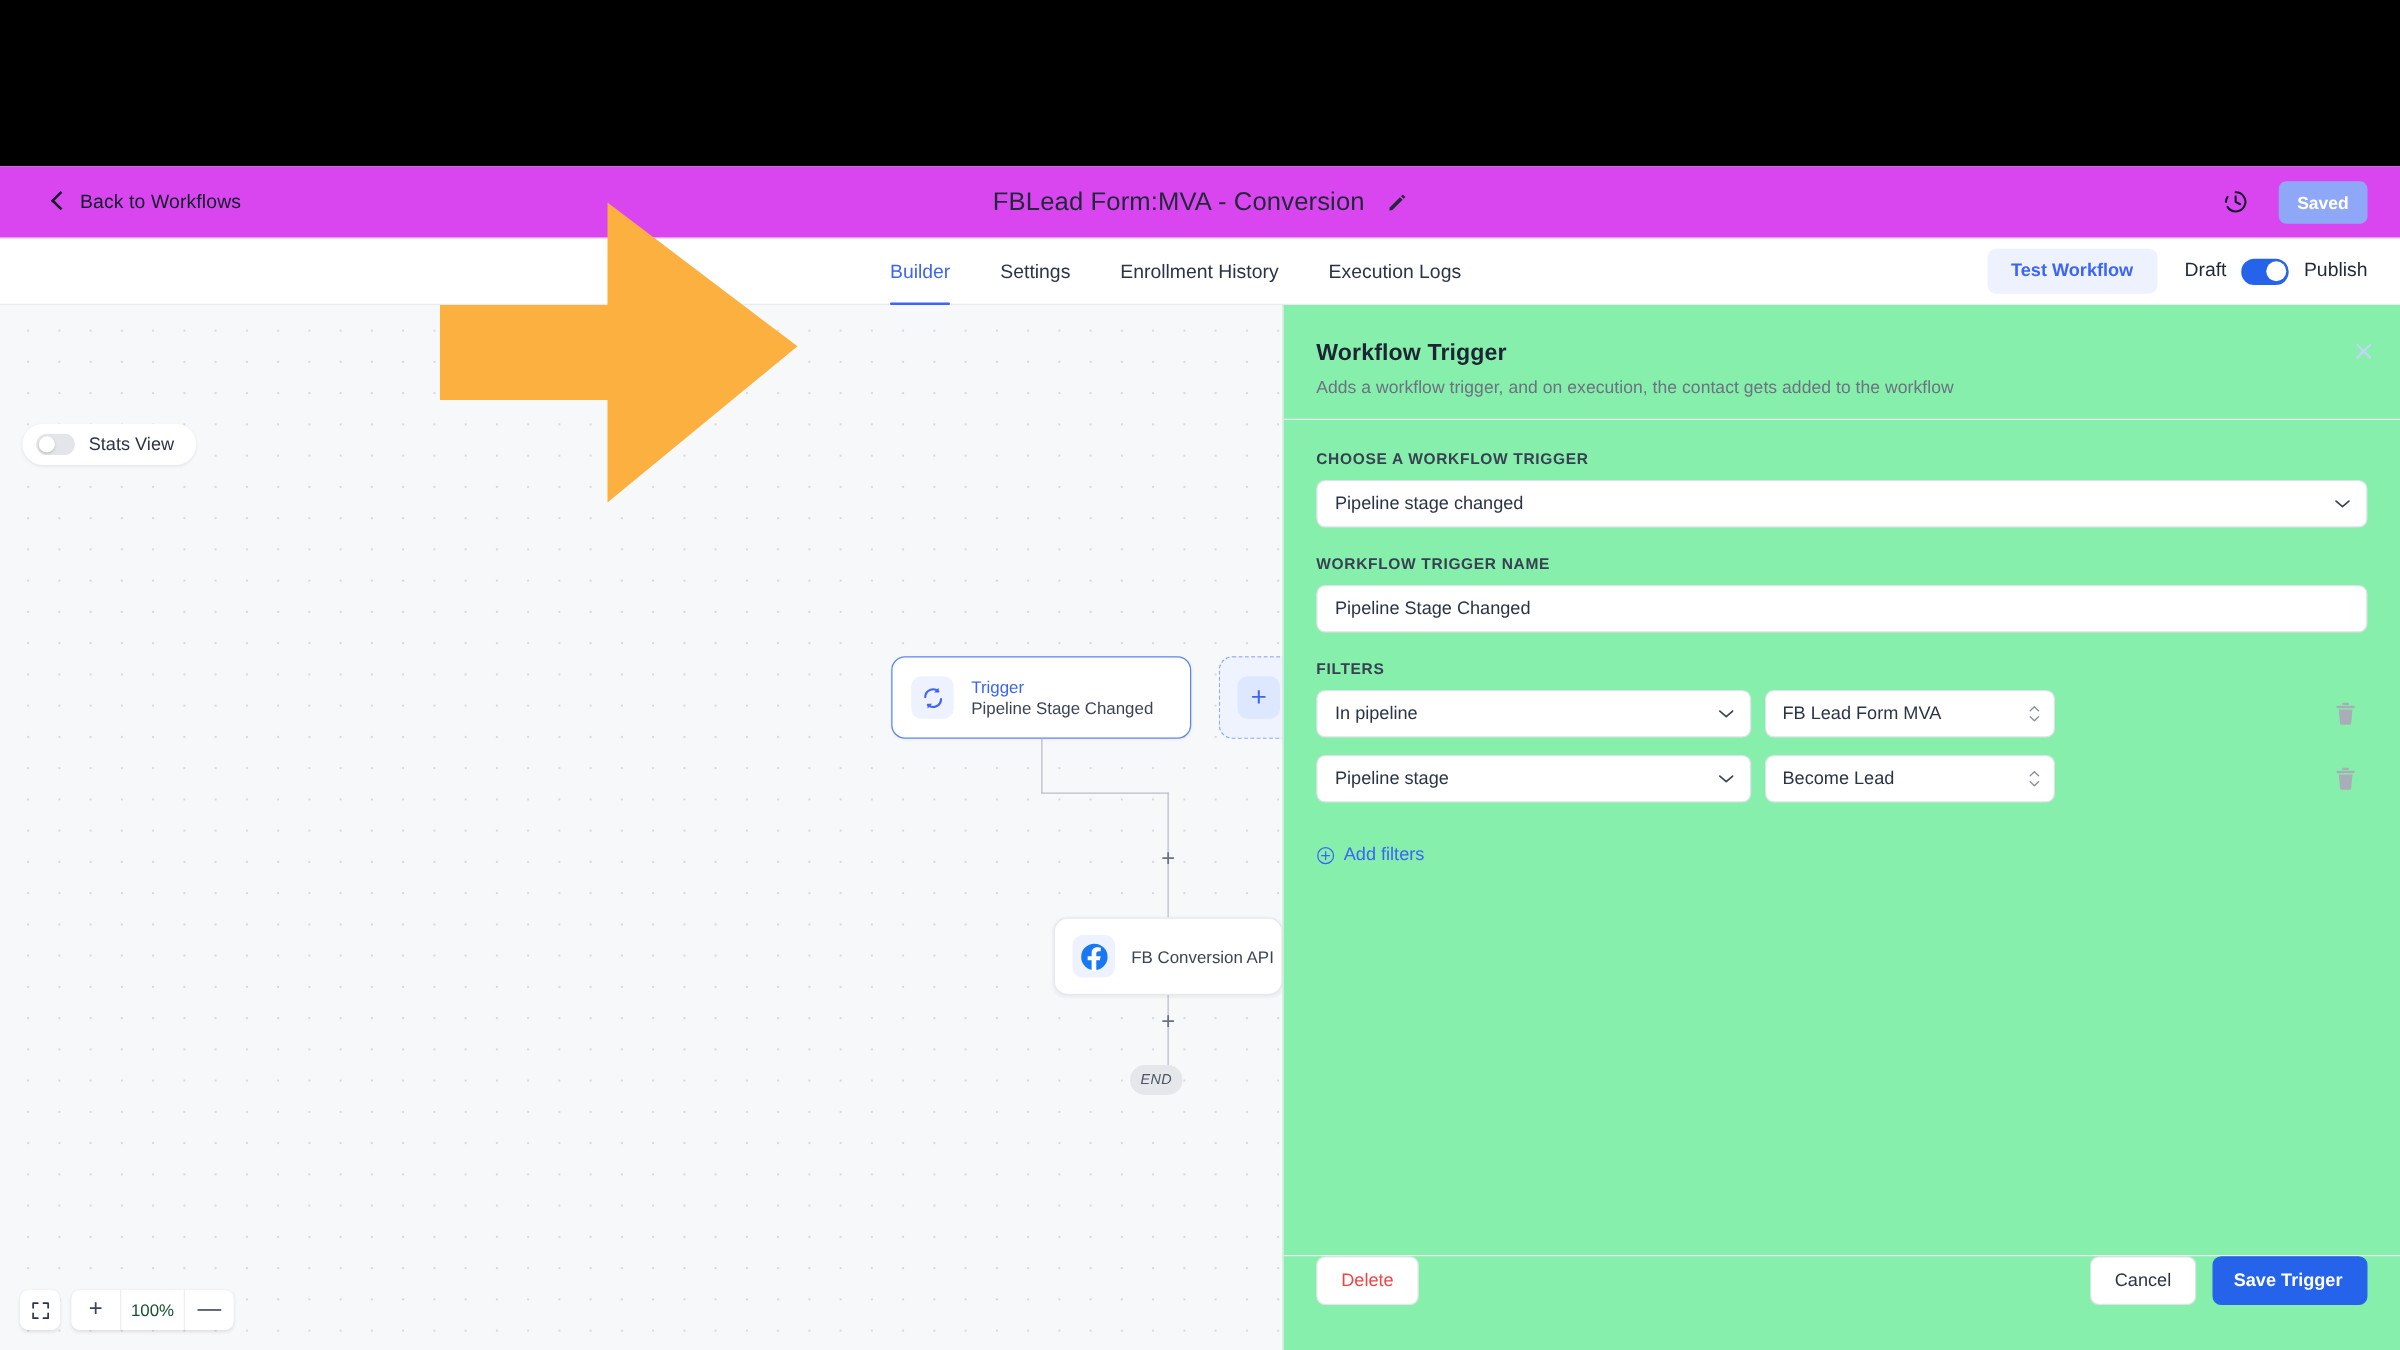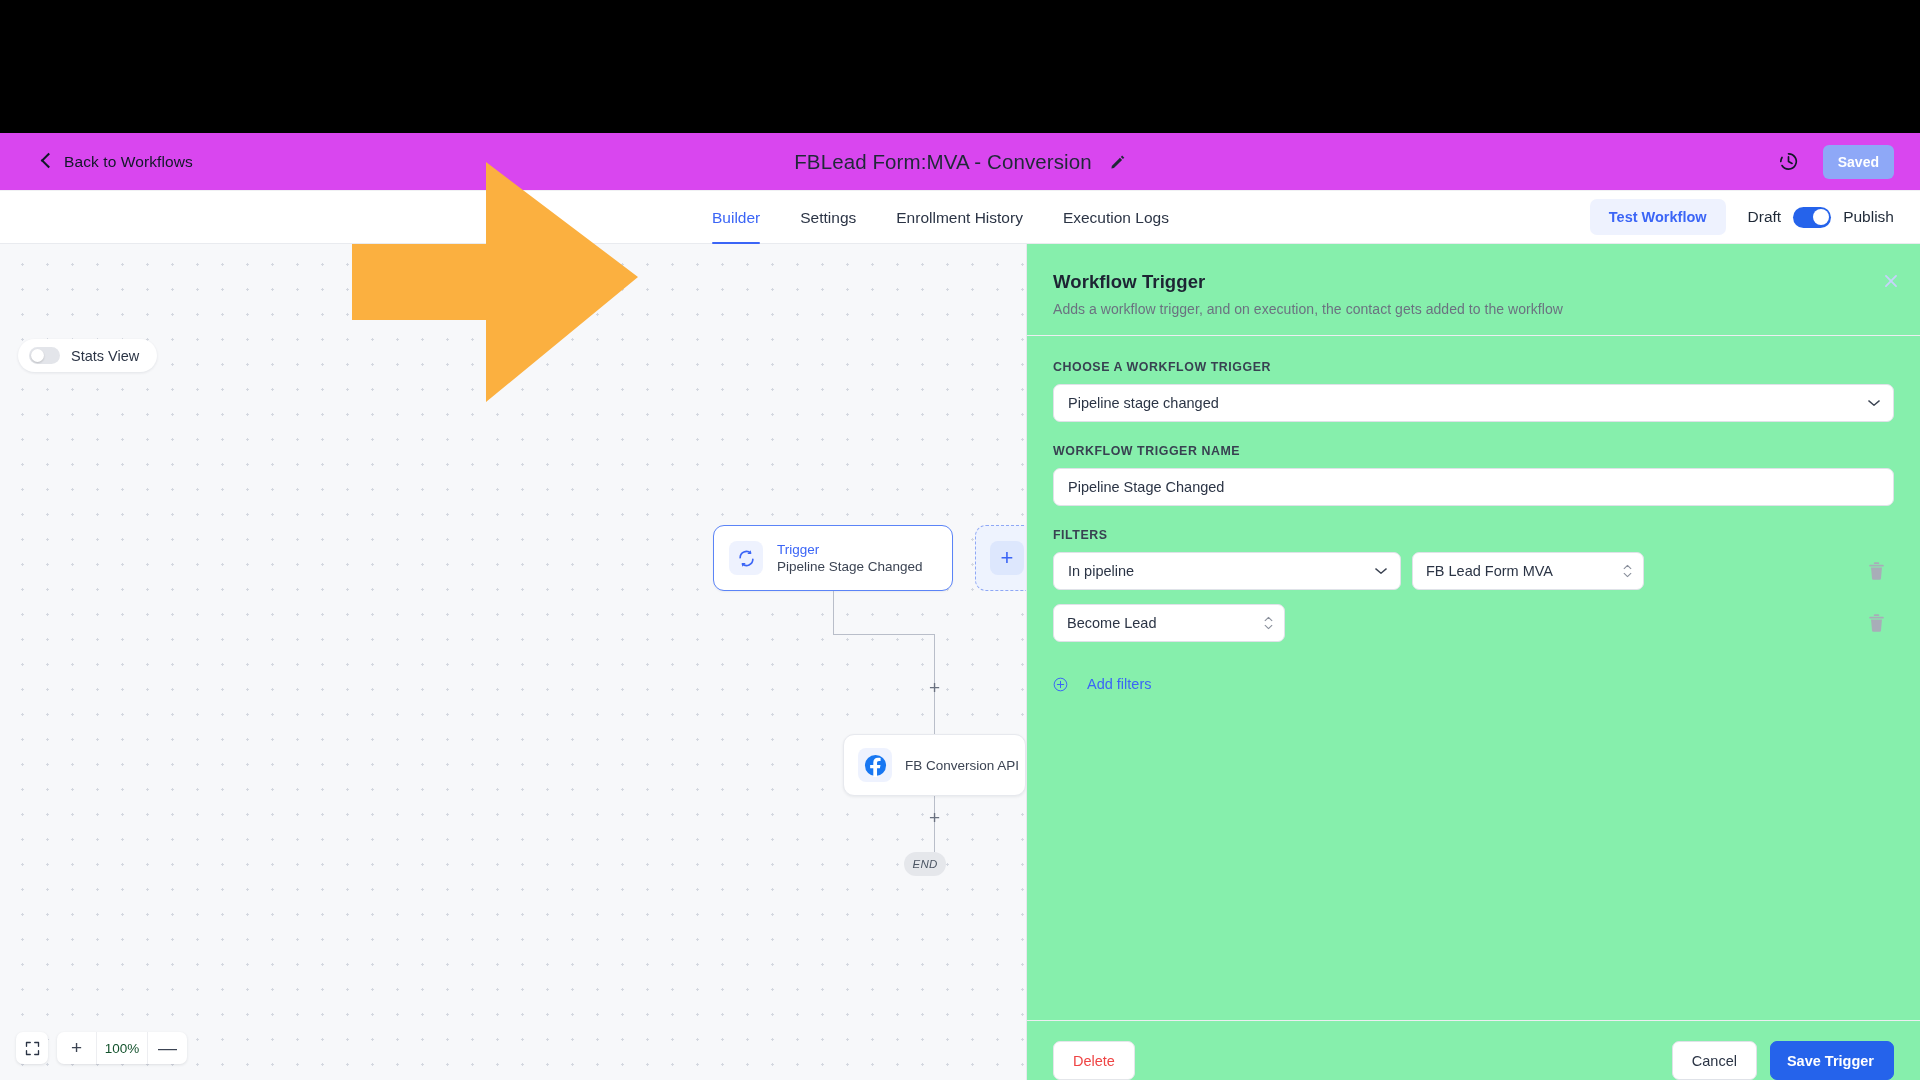--- a/index.html
+++ b/index.html
@@ -250,27 +250,27 @@
     background:#fff; display:flex; align-items:center; padding:0 30px 0 13px;
     font-size:14.5px; color:#2b3445; cursor:pointer;
   }
   .stepper {
     position:absolute; right:11px; top:50%; transform:translateY(-50%);
     display:flex; flex-direction:column; gap:3px; align-items:center;
   }
   .f-trash { margin-left:auto; margin-right:8px; width:19px; height:20px; cursor:pointer; }
 
   .add-filters {
-    display:inline-flex; align-items:center; gap:19px; margin-top:20px; cursor:pointer;
+    display:inline-flex; align-items:center; gap:7px; margin-top:20px; cursor:pointer;
   }
   .add-filters-label { font-size:14.5px; color:#3b65f6; }
 
   .panel-foot {
-    height:60px; border-top:1px solid #eceef1;
-    display:flex; align-items:flex-end; padding:0 26px; gap:13px;
+    height:76px; border-top:1px solid #eceef1;
+    display:flex; align-items:flex-start; padding:0 26px; gap:13px;
   }
   .btn {
     border-radius:7px; font-size:14.5px; font-family:"Liberation Sans", sans-serif;
     cursor:pointer; padding:0 19px; height:39px; display:flex; align-items:center;
   }
   .btn-delete { background:#fff; border:1px solid #e4e6ea; color:#ef4444; font-weight:400; }
   .btn-cancel { background:#fff; border:1px solid #dfe2e8; color:#2b3445; margin-left:auto; }
   .btn-save { background:#2563eb; border:1px solid #2563eb; color:#fff; font-weight:600;padding-left:16px; }
 
   
@@ -458,20 +458,26 @@
                 </span>
               </div>
               <svg class="f-trash" viewBox="0 0 20 22">
                 <rect x="2" y="4" width="16" height="2.1" rx="1" fill="#a8adb8"></rect>
                 <rect x="7" y="1.3" width="6" height="2.1" rx="1" fill="#a8adb8"></rect>
                 <path d="M4 7.2 h12 l-1.1 12.3 a1.4 1.4 0 0 1-1.4 1.2 H6.5 a1.4 1.4 0 0 1-1.4-1.2 Z" fill="#a8adb8"></path>
               </svg>
             </div>
 
             <div class="filter-row">
+              <div class="f-select">
+                <span>Pipeline stage</span>
+                <svg class="chev-down" viewBox="0 0 14 8">
+                  <path d="M1 1.5 L7 6.6 L13 1.5" fill="none" stroke="#3c4453" stroke-width="1.6" stroke-linecap="round" stroke-linejoin="round"></path>
+                </svg>
+              </div>
               <div class="f-value">
                 <span>Become Lead</span>
                 <span class="stepper">
                   <svg width="9" height="5" viewBox="0 0 10 6">
                       <path d="M1 5 L5 1 L9 5" fill="none" stroke="#8a909c" stroke-width="1.3" stroke-linecap="round" stroke-linejoin="round"></path>
                     </svg>
                   <svg width="9" height="5" viewBox="0 0 10 6">
                       <path d="M1 1 L5 5 L9 1" fill="none" stroke="#8a909c" stroke-width="1.3" stroke-linecap="round" stroke-linejoin="round"></path>
                     </svg>
                 </span>

